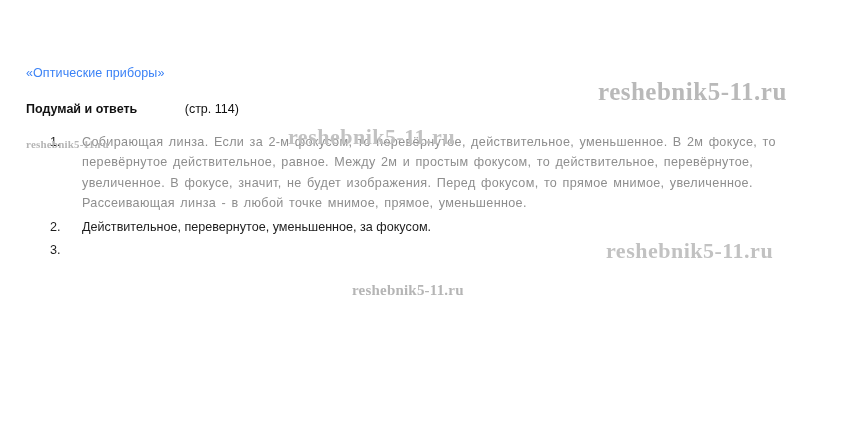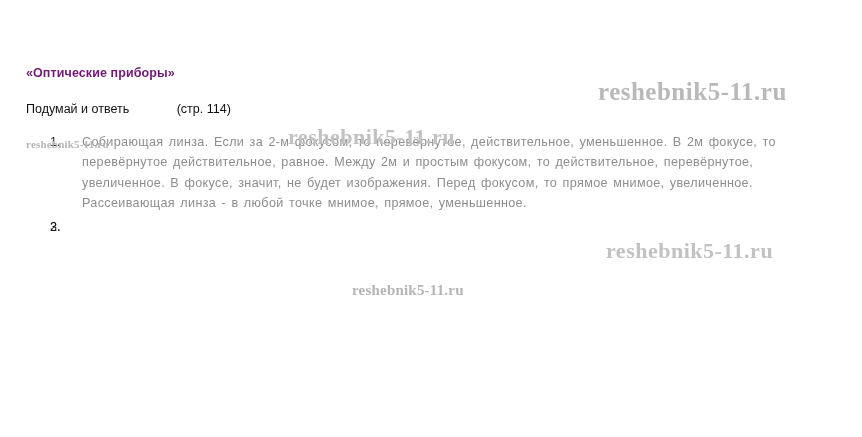--- a/index.html
+++ b/index.html
@@ -24,32 +24,32 @@
   
   .doc {
     position: absolute;
     left: 26px;
     top: 66px;
     width: 812px;
     color: #1a1a1a;
   }
   .heading-quoted {
     font-size: 12.5px;
-    font-weight: bold;
-    color: #701a75;
+    font-weight: normal;
+    color: #3b82f6;
     margin: 0 0 22px 0;
     letter-spacing: 0.1px;
   }
   .subheading {
     font-size: 12.5px;
     margin: 0 0 16px 0;
     color: #111;
   }
   .subheading .bold {
-    font-weight: normal;
+    font-weight: bold;
   }
   .subheading .plain {
     font-weight: normal;
     margin-left: 44px;
   }
 
   ol.answers {
     margin: 0;
     padding: 0;
     list-style: none;
@@ -125,20 +125,21 @@
       <span class="bold">Подумай и ответь</span><span class="plain"> (стр. 114)</span>
     </p>
 
     <ol class="answers">
       <li class="faded">
         <span class="num">1.</span>
         <span>Собирающая линза. Если за 2-м фокусом, то перевёрнутое, действительное, уменьшенное. В 2м фокусе, то перевёрнутое  действительное, равное.  Между 2м и простым фокусом, то действительное, перевёрнутое, увеличенное. В фокусе, значит, не будет изображения. Перед фокусом, то прямое  мнимое, увеличенное. Рассеивающая линза - в любой точке мнимое, прямое, уменьшенное.</span>
       </li>
       <li>
         <span class="num">2.</span>
+        <span>Действительное, перевернутое, уменьшенное, за фокусом.</span>
       </li>
       <li>
         <span class="num">3.</span>
       </li>
     </ol>
   </div>
 
   <div class="wm wm-big wm1">reshebnik5-11.ru</div>
 
   <div class="wm wm-mid wm2">reshebnik5-11.ru</div>

